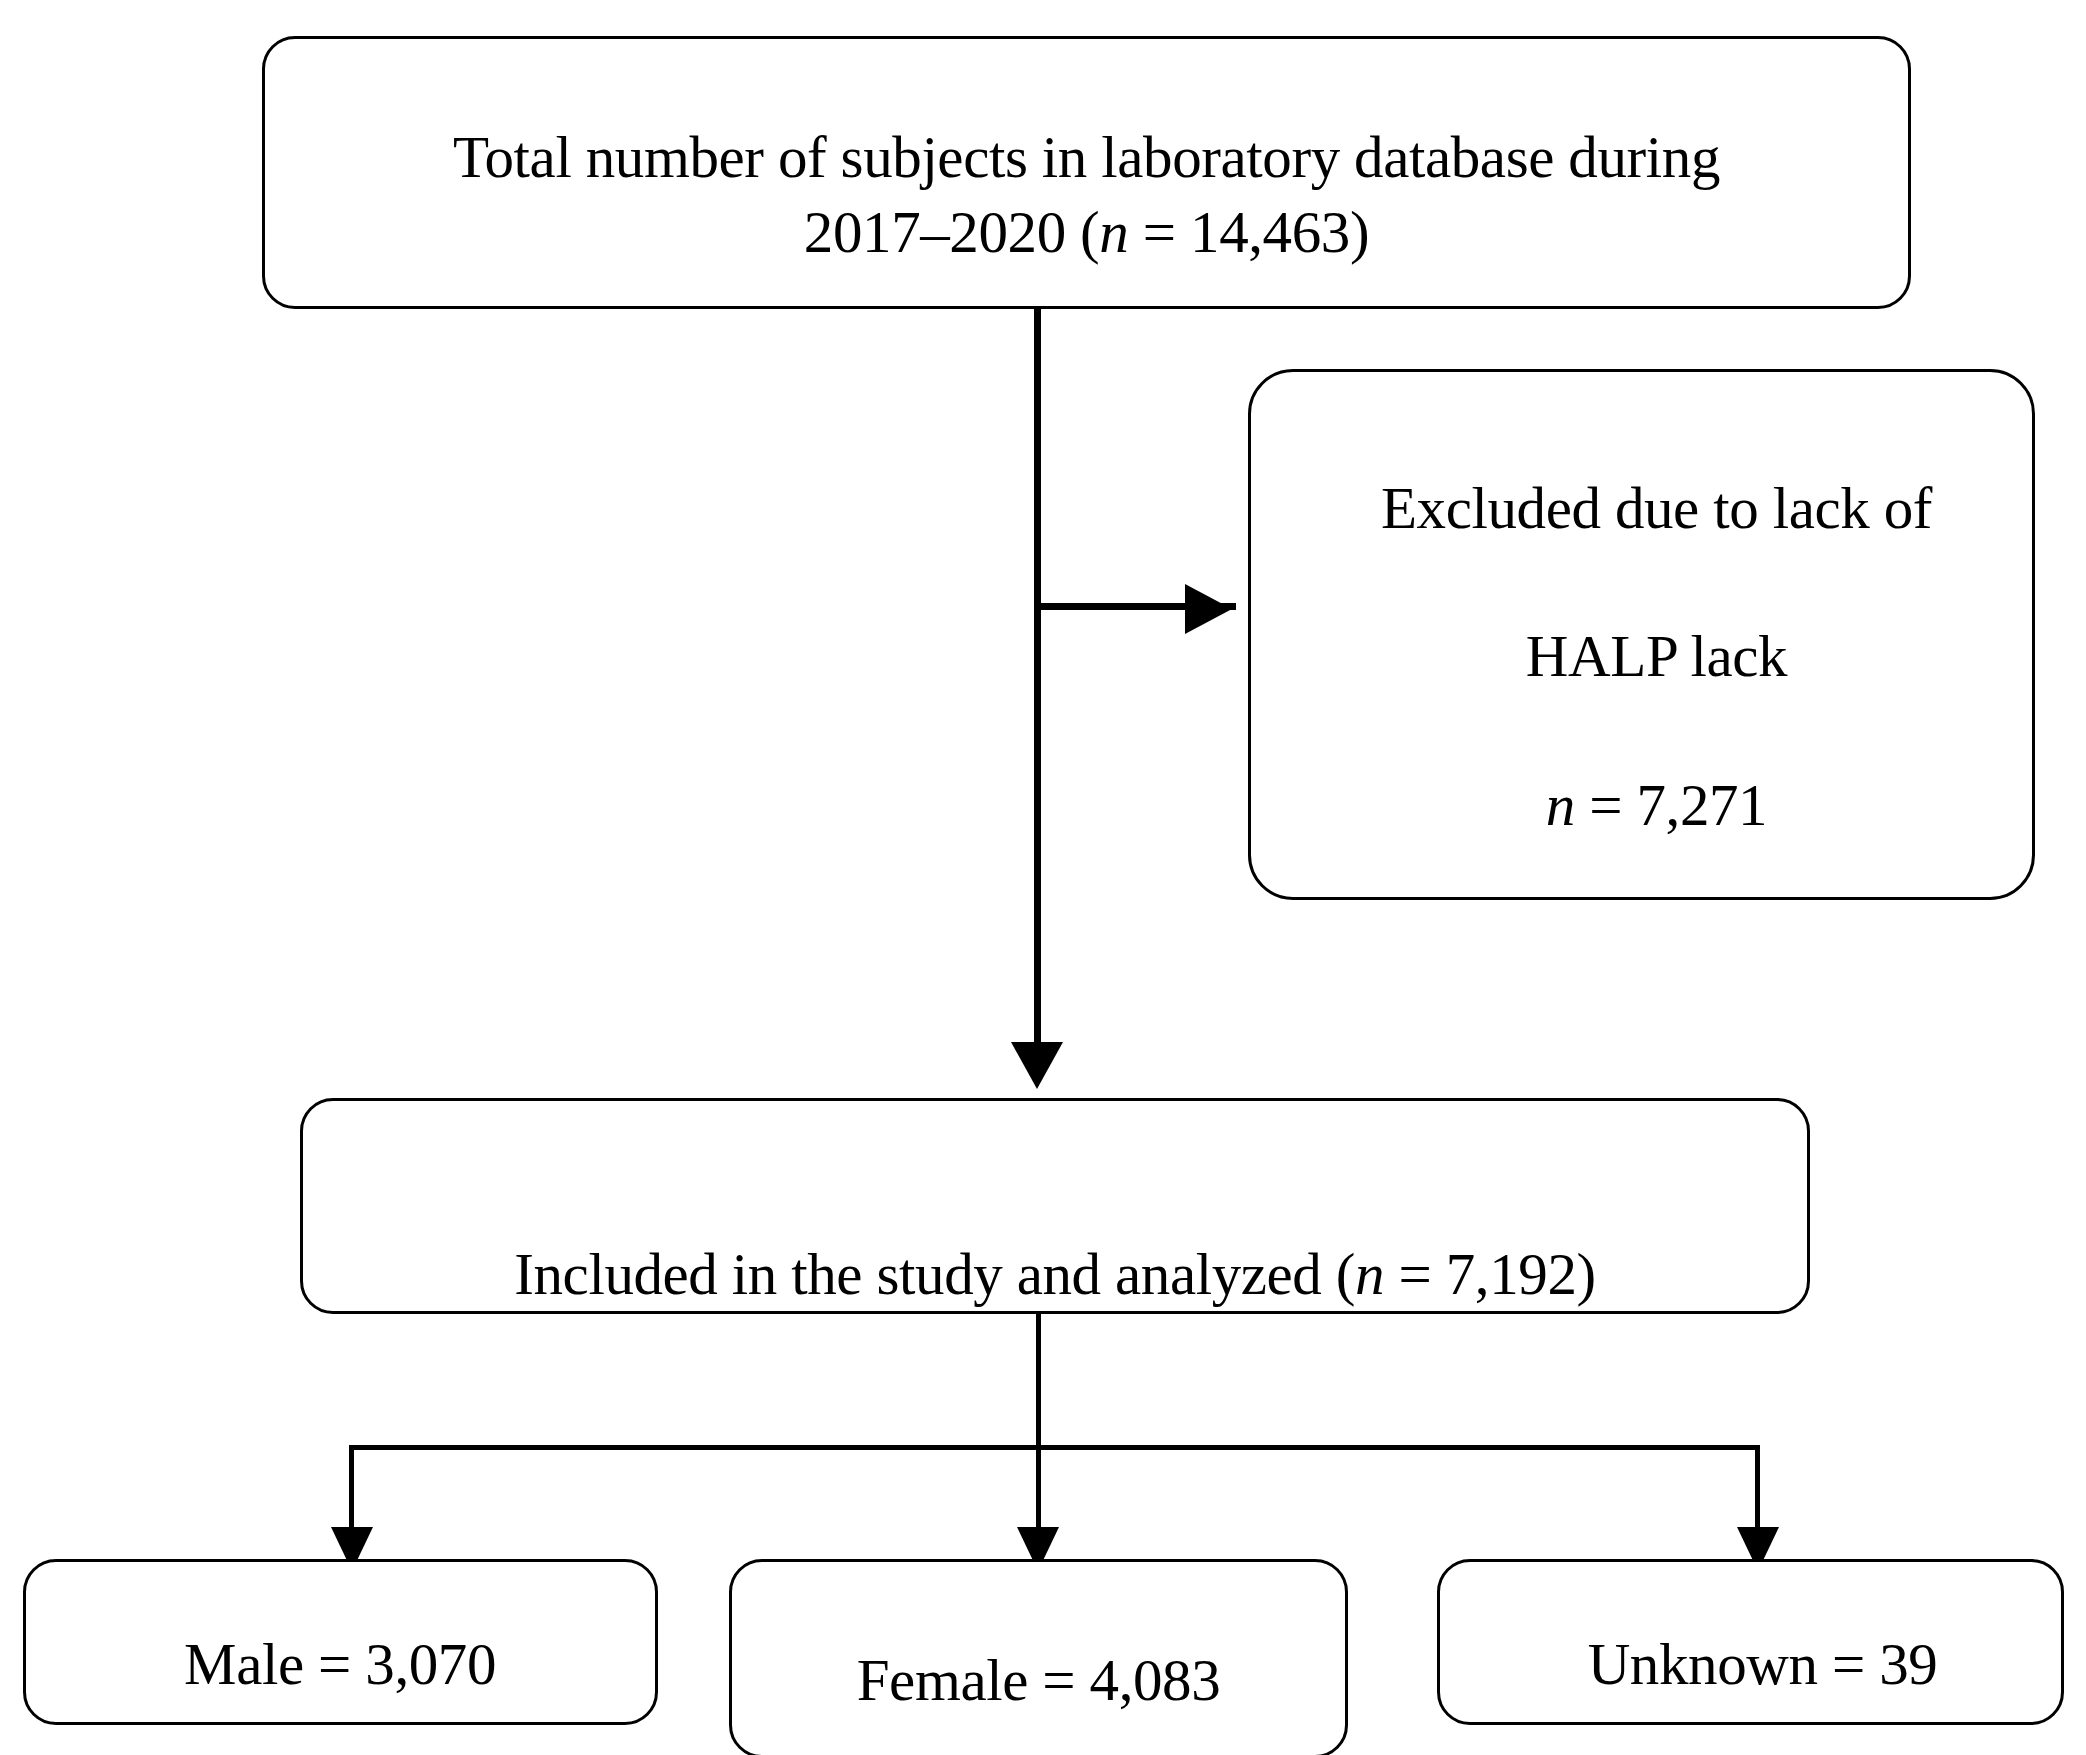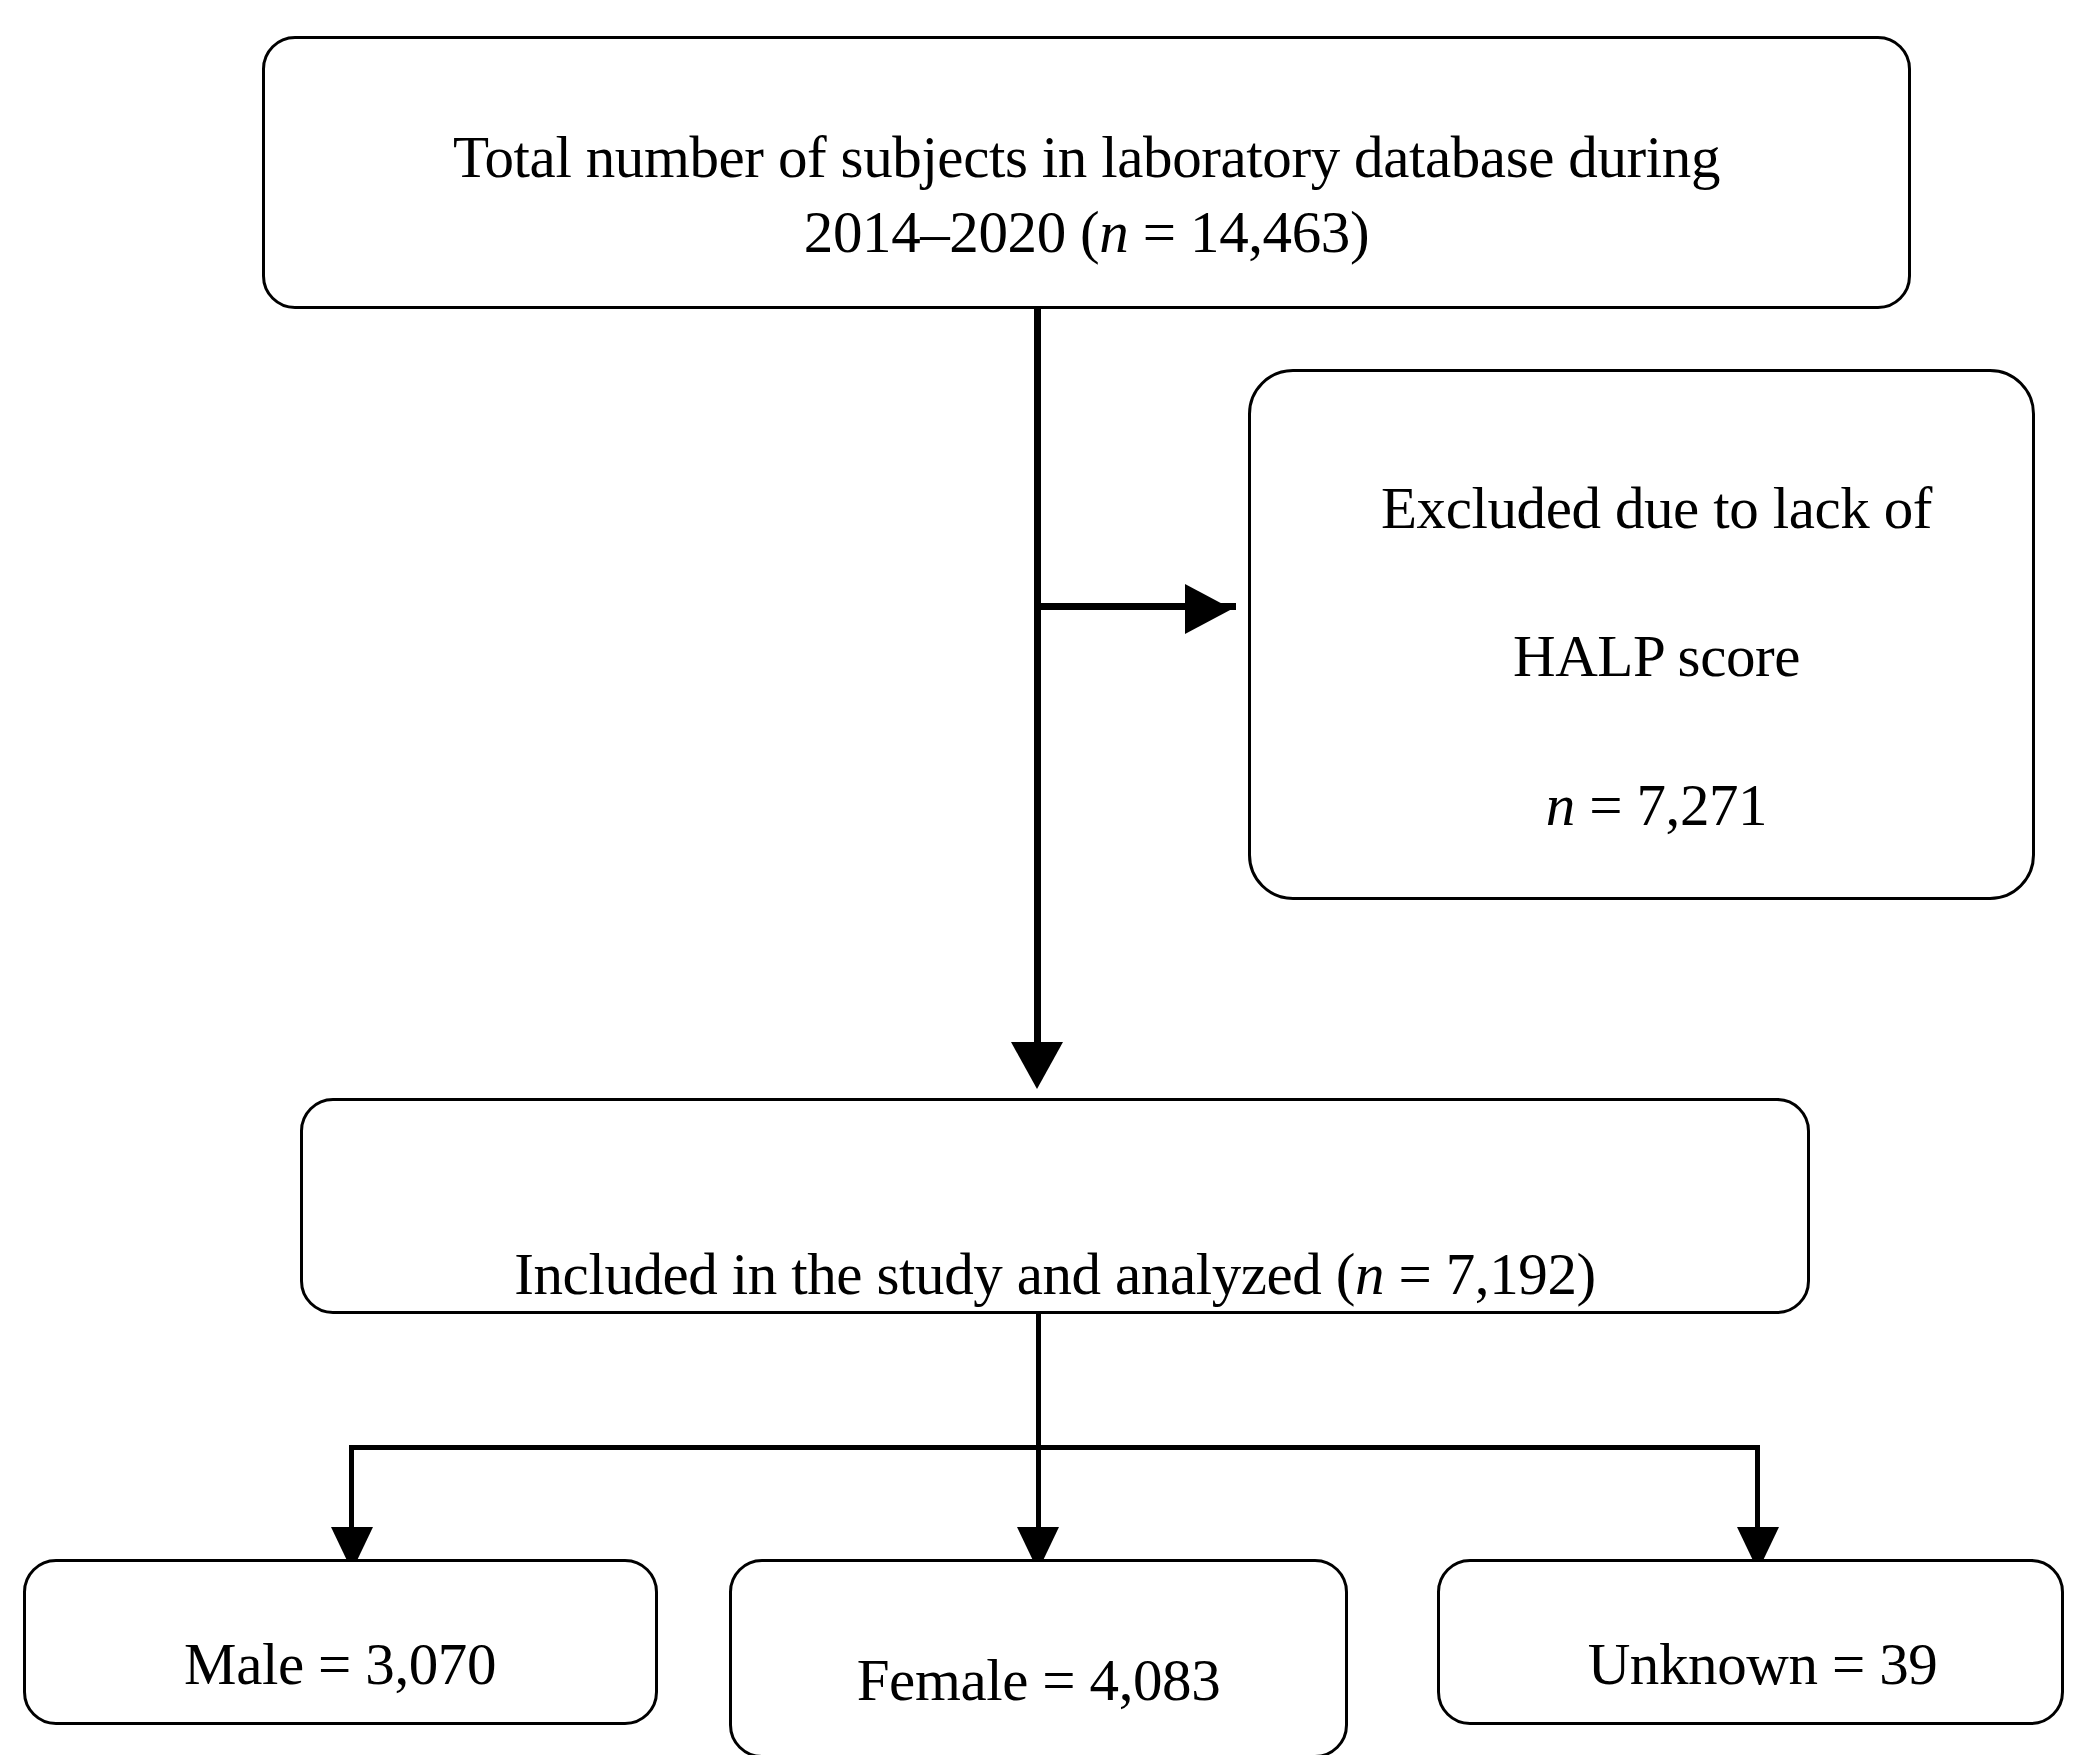--- a/index.html
+++ b/index.html
@@ -152,25 +152,25 @@
   #arrow-male    { left: 331px;  top: 1527px; }
   #arrow-female  { left: 1017px; top: 1527px; }
   #arrow-unknown { left: 1737px; top: 1527px; }
 </style>
 </head>
 <body>
 
 <div id="canvas">
 
   <div class="node" id="node-total">
-    <span class="node-text"><span>Total number of subjects in laboratory database during</span><br><span>2014–2020 (</span><span class="ital">n</span><span> = 14,463)</span></span>
+    <span class="node-text"><span>Total number of subjects in laboratory database during</span><br><span>2017–2020 (</span><span class="ital">n</span><span> = 14,463)</span></span>
   </div>
 
   <div class="node" id="node-excluded">
-    <span class="node-text"><span>Excluded due to lack of</span><br><br><span>HALP score</span><br><br><span class="ital">n</span><span> = 7,271</span></span>
+    <span class="node-text"><span>Excluded due to lack of</span><br><br><span>HALP lack</span><br><br><span class="ital">n</span><span> = 7,271</span></span>
   </div>
 
   <div class="node" id="node-included">
     <span class="node-text"><span>Included in the study and analyzed (</span><span class="ital">n</span><span> = 7,192)</span></span>
   </div>
 
   <div class="node" id="node-male">
     <span class="node-text">Male = 3,070</span>
   </div>
 

